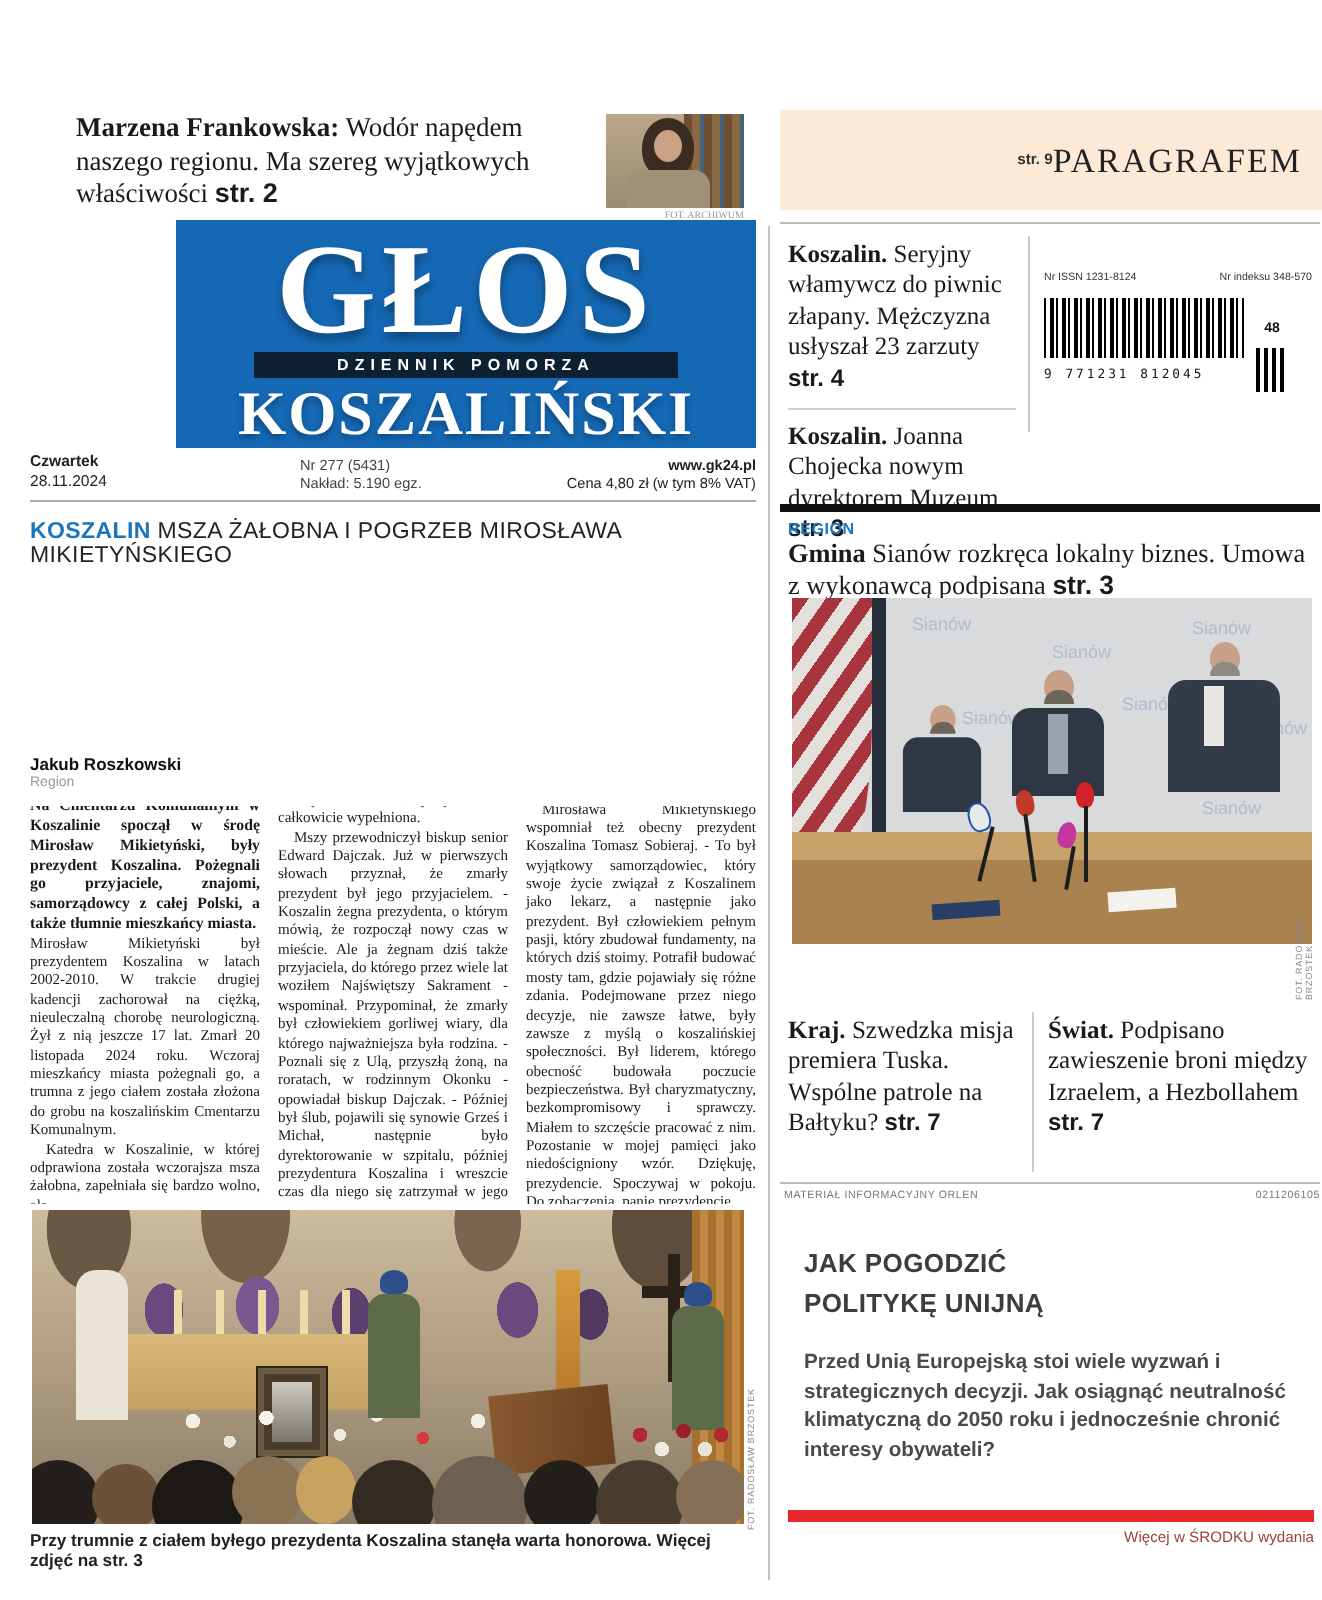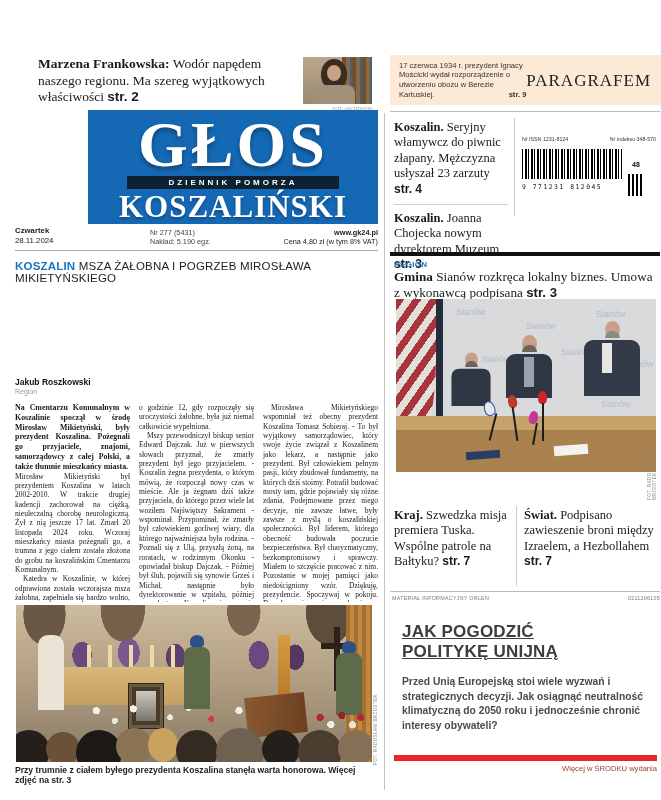--- a/index.html
+++ b/index.html
@@ -33,21 +33,21 @@
   #issue-block{left:150px;top:228px;font-family:"Liberation Sans", sans-serif;font-size:7.3px;line-height:9.3px;color:#444;}
   #price-block{left:238px;top:228px;width:140px;text-align:right;font-family:"Liberation Sans", sans-serif;font-size:7.3px;line-height:9.3px;color:#222;}
   .rule{background:#aaa;height:1px;}
   
   #kicker{left:15px;top:260px;width:363px;font-family:"Liberation Sans", sans-serif;font-size:11.5px;letter-spacing:.2px;color:#222;}
   #kicker .city{color:#1b75bb;font-weight:bold;}
   #headline{left:15px;top:272px;width:370px;font-size:40px;line-height:43px;font-weight:bold;letter-spacing:-1px;color:#111;}
   #byline{left:15px;top:377px;font-family:"Liberation Sans", sans-serif;}
   #byline .an{font-size:8.5px;font-weight:bold;color:#111;}
   #byline .ar{font-size:7px;color:#999;margin-top:1px;}
-  #cols{left:15px;top:403px;width:363px;height:199px;display:flex;gap:9px;overflow:hidden;}
+  #cols{left:15px;top:403px;width:363px;height:199px;display:flex;gap:9px;overflow:hidden;align-items:center;}
   .col{width:115px;font-size:7.5px;line-height:9.35px;text-align:justify;}
   .lead{font-weight:bold;font-size:7.9px;line-height:9.8px;margin-bottom:7px;}
   .col p{margin:0;}
   .col p.ind{text-indent:8px;}
   
   #main-photo{left:16px;top:605px;width:356px;height:157px;overflow:hidden;background:linear-gradient(#cdbb9e 0%,#b3a084 45%,#8a7a66 100%);}
   .mp-arches{position:absolute;inset:0;background:
      radial-gradient(38px 55px at 8% 6%,#6b5844 0 55%,transparent 56%),
      radial-gradient(40px 60px at 30% 2%,#75604a 0 55%,transparent 56%),
      radial-gradient(42px 58px at 88% 5%,#5f4d3c 0 55%,transparent 56%),
@@ -163,21 +163,21 @@
   #sp-credit{left:647px;top:430px;height:70px;}
   
   #bbL{left:394px;top:508px;width:118px;}
   #bbR{left:524px;top:508px;width:132px;}
   #bb-vline{left:516px;top:506px;width:1px;height:80px;background:#c9c9c9;}
   #ad-topline{left:390px;top:591px;width:270px;height:1px;background:#bbb;}
   #ad-kicker{left:392px;top:595px;width:268px;display:flex;justify-content:space-between;
      font-family:"Liberation Sans", sans-serif;font-size:5.3px;color:#777;letter-spacing:.3px;}
   
   #ad{left:390px;top:608px;width:271px;height:182px;font-family:"Liberation Sans", sans-serif;}
-  #ad-headline{margin:14px 0 0 12px;font-size:17px;line-height:19.5px;font-weight:bold;color:#3d3d3d;letter-spacing:.2px;text-decoration:underline;}
+  #ad-headline{margin:14px 0 0 12px;font-size:13px;line-height:19.5px;font-weight:bold;color:#3d3d3d;letter-spacing:.2px;}
   #ad-body{margin:14px 12px 0 12px;font-size:10.3px;line-height:14.5px;font-weight:bold;color:#4a4a4a;}
   #ad-redbar{position:absolute;left:4px;top:147px;width:263px;height:6px;background:#e8262b;}
   #ad-footer{position:absolute;right:4px;top:156px;font-size:7.6px;color:#9c423a;}
 </style>
 </head>
 <body>
 
 <div id="page">
 
   <div class="abs" id="teaser">
@@ -186,21 +186,20 @@
   <div class="abs" id="teaser-photo">
     <div class="tp-shelf"></div>
     <div class="tp-hair"></div>
     <div class="tp-face"></div>
     <div class="tp-body"></div>
   </div>
   <div class="abs" id="teaser-credit">FOT. ARCHIWUM</div>
 
   <div class="abs" id="pod-box">
     <div id="pod-text">
-      <span>17 czerwca 1934 r. prezydent Ignacy Mościcki wydał rozporządzenie o utworzeniu obozu w Berezie Kartuskiej.</span>
       <span id="pod-page">str. 9</span>
     </div>
     <div id="pod-logo">
       <div>PARAGRAFEM</div>
     </div>
   </div>
 
   <div class="abs" id="masthead">
     <div id="mh-glos">GŁOS</div>
     <div id="mh-ribbon" class="sans">DZIENNIK POMORZA</div>

